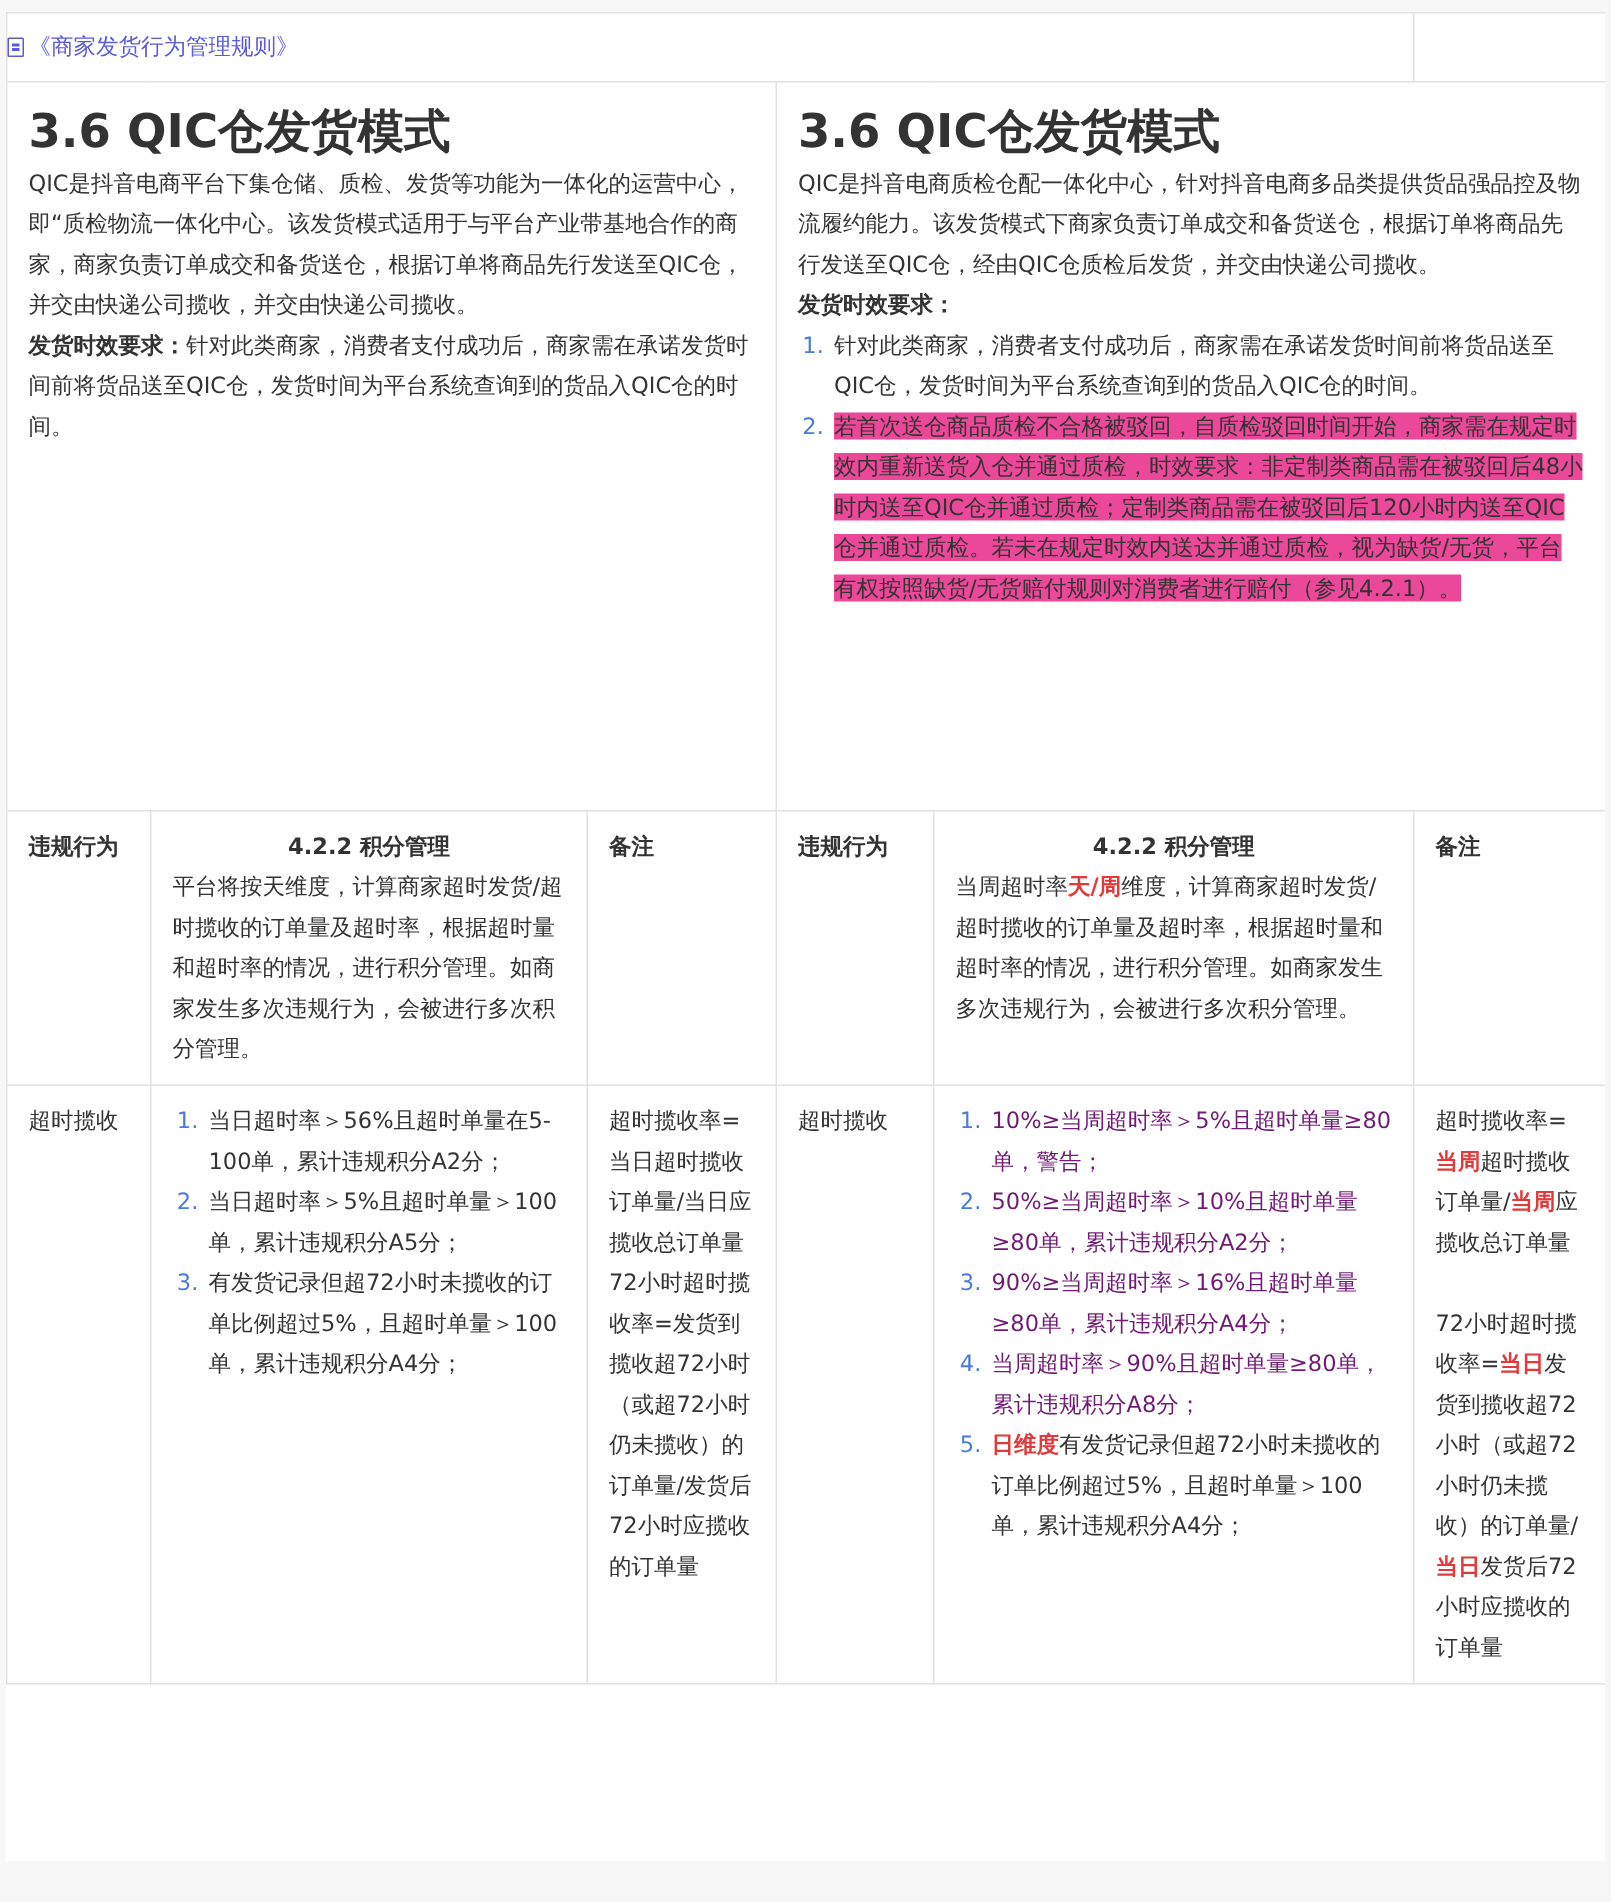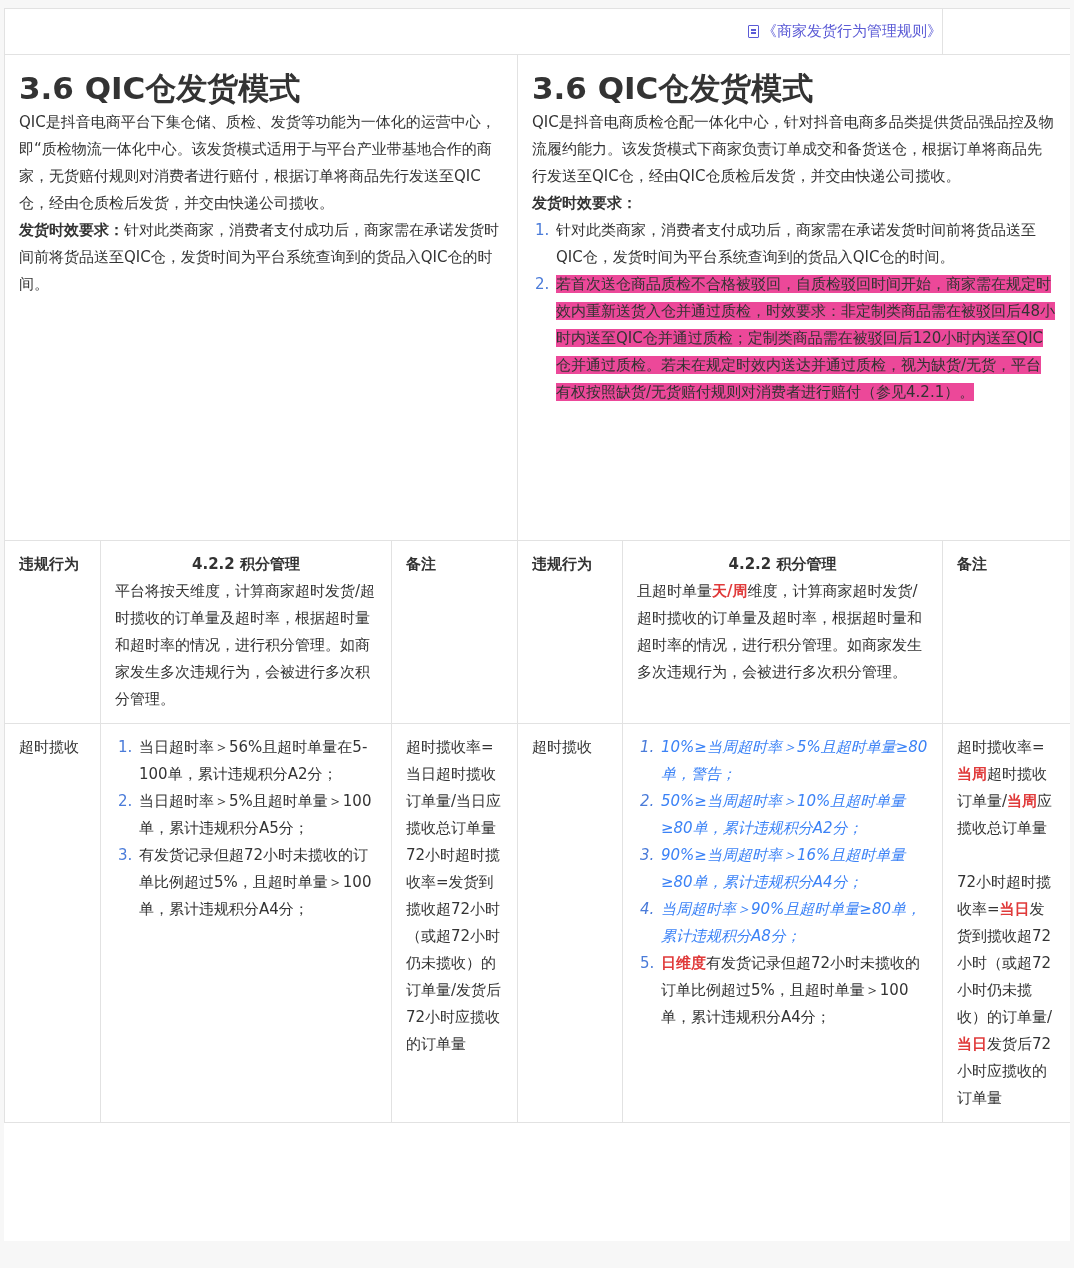--- a/index.html
+++ b/index.html
@@ -6,33 +6,33 @@
   body {
     width: 1074px; height: 1268px; overflow: hidden;
     background: #f7f7f7;
     font-family: "DejaVu Sans", "Liberation Sans", sans-serif;
     color: #333;
     font-size: 15px;
   }
   .wrap { position: absolute; left: 4px; top: 8px; width: 1066px; height: 1233px; overflow: hidden; background: #fff; }
   table { border-collapse: collapse; width: 1066px; table-layout: fixed; }
   td, th { border: 1px solid #e2e2e2; vertical-align: top; padding: 0; }
-  .titlecell { height: 45px; text-align: right; vertical-align: middle; color: #5b5bd6; font-size: 15px; }
+  .titlecell { height: 45px; text-align: left; vertical-align: middle; color: #5b5bd6; font-size: 15px; }
   .titlecell .doc-ico { display: inline-block; width: 11px; height: 13px; border: 1.5px solid #5b5bd6; border-radius: 1px; vertical-align: -2px; margin-right: 3px; position: relative; box-sizing: border-box; }
   .titlecell .doc-ico::before { content: ""; position: absolute; left: 2px; right: 2px; top: 3px; height: 1.5px; background: #5b5bd6; box-shadow: 0 3px 0 #5b5bd6; }
   .hdrcell { height: 45px; text-align: center; vertical-align: middle; font-weight: bold; font-size: 15px; color: #333; }
   .sec { padding: 14px 14px 10px 14px; height: 485px; box-sizing: border-box; line-height: 27px; }
   .sec h3 { margin: 0 0 2px 0; font-size: 31px; font-weight: bold; line-height: 38px; color: #333; }
   .sec p { margin: 0; }
   .sec b { font-weight: bold; }
   ol { margin: 0; padding-left: 22px; }
   ol li { padding-left: 2px; }
   ol li::marker { color: #4a7bd9; }
   .hl { background: #ec4899; }
-  .red { color: #3b82f6; font-style: italic; }
+  .red { color: #701a75; }
   .redb { color: #e03a3a; font-weight: bold; }
   .cell { padding: 10px 14px; line-height: 27px; box-sizing: border-box; }
   .cell.center-title { text-align: center; font-weight: bold; border-radius: 27px; }
   .cell .body { text-align: left; font-weight: normal; }
   .bold { font-weight: bold; }
   .gap { height: 27px; }
 </style>
 </head>
 <body>
 
@@ -50,21 +50,21 @@
         <tr>
     <td colspan="5" class="titlecell">
       <span class="doc-ico"></span><span>《商家发货行为管理规则》</span>
     </td>
     <td class="titlecell"></td>
   </tr>
   <tr>
     <td colspan="3">
       <div class="sec">
         <h3>3.6 QIC仓发货模式</h3>
-        <p>QIC是抖音电商平台下集仓储、质检、发货等功能为一体化的运营中心，即“质检物流一体化中心。该发货模式适用于与平台产业带基地合作的商家，无货赔付规则对消费者进行赔付，根据订单将商品先行发送至QIC仓，经由仓质检后发货，并交由快递公司揽收。</p>
+        <p>QIC是抖音电商平台下集仓储、质检、发货等功能为一体化的运营中心，即“质检物流一体化中心。该发货模式适用于与平台产业带基地合作的商家，商家负责订单成交和备货送仓，根据订单将商品先行发送至QIC仓，并交由快递公司揽收，并交由快递公司揽收。</p>
         <p><b>发货时效要求：</b><span>针对此类商家，消费者支付成功后，商家需在承诺发货时间前将货品送至QIC仓，发货时间为平台系统查询到的货品入QIC仓的时间。</span></p>
       </div>
     </td>
     <td colspan="3">
       <div class="sec">
         <h3>3.6 QIC仓发货模式</h3>
         <p>QIC是抖音电商质检仓配一体化中心，针对抖音电商多品类提供货品强品控及物流履约能力。该发货模式下商家负责订单成交和备货送仓，根据订单将商品先行发送至QIC仓，经由QIC仓质检后发货，并交由快递公司揽收。</p>
         <p><b>发货时效要求：</b></p>
         <ol>
           <li>针对此类商家，消费者支付成功后，商家需在承诺发货时间前将货品送至QIC仓，发货时间为平台系统查询到的货品入QIC仓的时间。</li>
@@ -76,21 +76,21 @@
   <tr style="height:180px">
     <td class="cell bold">违规行为</td>
     <td class="cell center-title">
       <div>4.2.2 积分管理</div>
       <div class="body">平台将按天维度，计算商家超时发货/超时揽收的订单量及超时率，根据超时量和超时率的情况，进行积分管理。如商家发生多次违规行为，会被进行多次积分管理。</div>
     </td>
     <td class="cell bold">备注</td>
     <td class="cell bold">违规行为</td>
     <td class="cell center-title">
       <div>4.2.2 积分管理</div>
-      <div class="body"><span>且超时单量</span><span class="redb">天/周</span><span>维度，计算商家超时发货/超时揽收的订单量及超时率，根据超时量和超时率的情况，进行积分管理。如商家发生多次违规行为，会被进行多次积分管理。</span></div>
+      <div class="body"><span>当周超时率</span><span class="redb">天/周</span><span>维度，计算商家超时发货/超时揽收的订单量及超时率，根据超时量和超时率的情况，进行积分管理。如商家发生多次违规行为，会被进行多次积分管理。</span></div>
     </td>
     <td class="cell bold">备注</td>
   </tr>
   <tr>
     <td class="cell">超时揽收</td>
     <td class="cell">
       <ol>
         <li>当日超时率＞56%且超时单量在5-100单，累计违规积分A2分；</li>
         <li>当日超时率＞5%且超时单量＞100单，累计违规积分A5分；</li>
         <li>有发货记录但超72小时未揽收的订单比例超过5%，且超时单量＞100单，累计违规积分A4分；</li>

